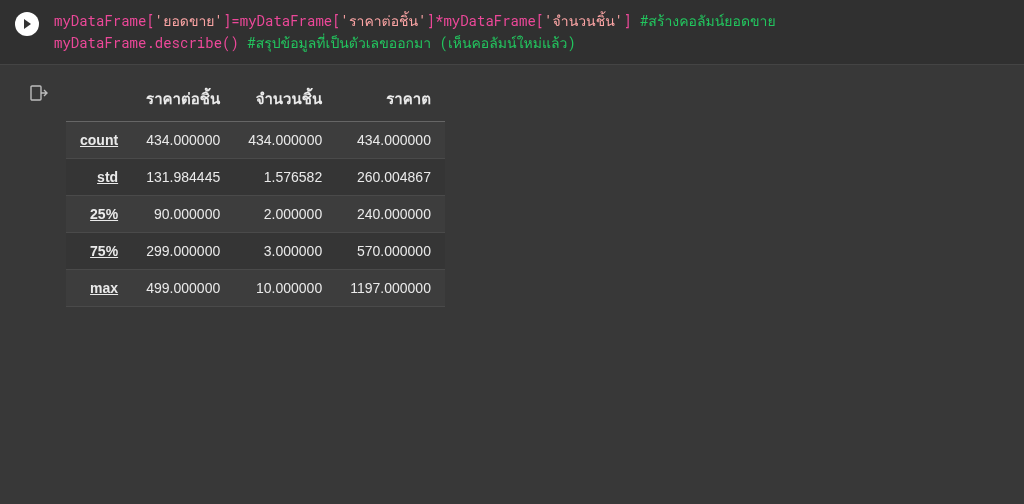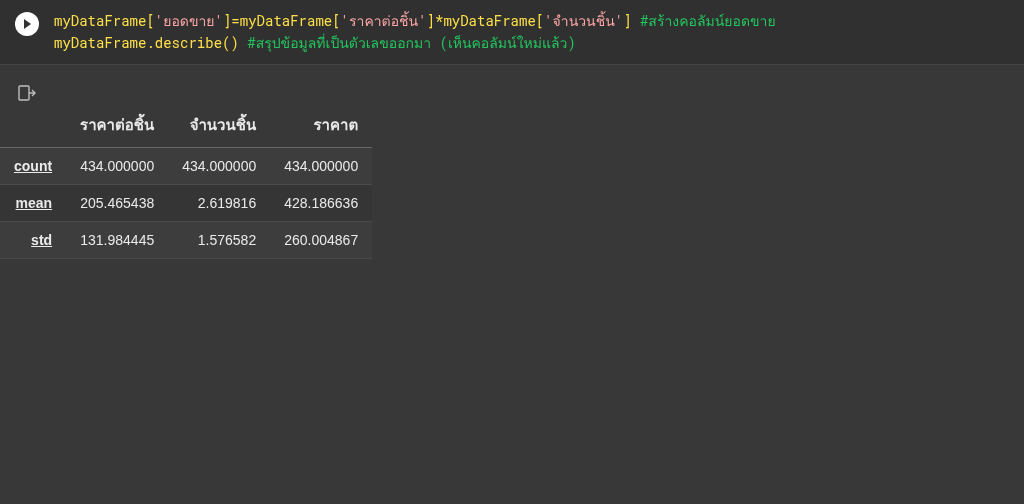--- a/index.html
+++ b/index.html
@@ -34,27 +34,26 @@
     justify-content: center;
     cursor: pointer;
   }
   .run-btn svg { display: block; }
   .code {
     font-size: 14px;
     line-height: 22px;
     white-space: pre;
     font-family: 'Roboto Mono', 'Consolas', monospace;
   }
-  .tok-w { color: #fde047; margin-top: 40px; }
+  .tok-w { color: #ec4899; margin-top: 40px; }
   .tok-s { color: #fca5a5; }
   .tok-c { color: #22c55e; }
   .output-row {
     display: flex;
-    padding: 12px 0 0 0;
-    flex-direction: column;
+    padding: 12px 0 0 12px;
   }
   .out-gutter {
     width: 54px;
     display: flex;
     justify-content: center;
     padding-top: 6px;
     color: #bdbdbd;
   }
   .out-gutter svg { display: block; }
   .table {
@@ -121,27 +120,39 @@
         </tr>
       </thead>
       <tbody>
         <tr>
           <th>count</th>
           <td>434.000000</td>
           <td>434.000000</td>
           <td>434.000000</td>
         </tr>
         <tr>
-          <th>mean</th>
-          <td>205.465438</td>
-          <td>2.619816</td>
-          <td>428.186636</td>
-        </tr>
-        <tr>
           <th>std</th>
           <td>131.984445</td>
           <td>1.576582</td>
           <td>260.004867</td>
+        </tr>
+        <tr>
+          <th>25%</th>
+          <td>90.000000</td>
+          <td>2.000000</td>
+          <td>240.000000</td>
+        </tr>
+        <tr>
+          <th>75%</th>
+          <td>299.000000</td>
+          <td>3.000000</td>
+          <td>570.000000</td>
+        </tr>
+        <tr>
+          <th>max</th>
+          <td>499.000000</td>
+          <td>10.000000</td>
+          <td>1197.000000</td>
         </tr>
       </tbody>
     </table>
   </div>
 </div>
 
 </body></html>

